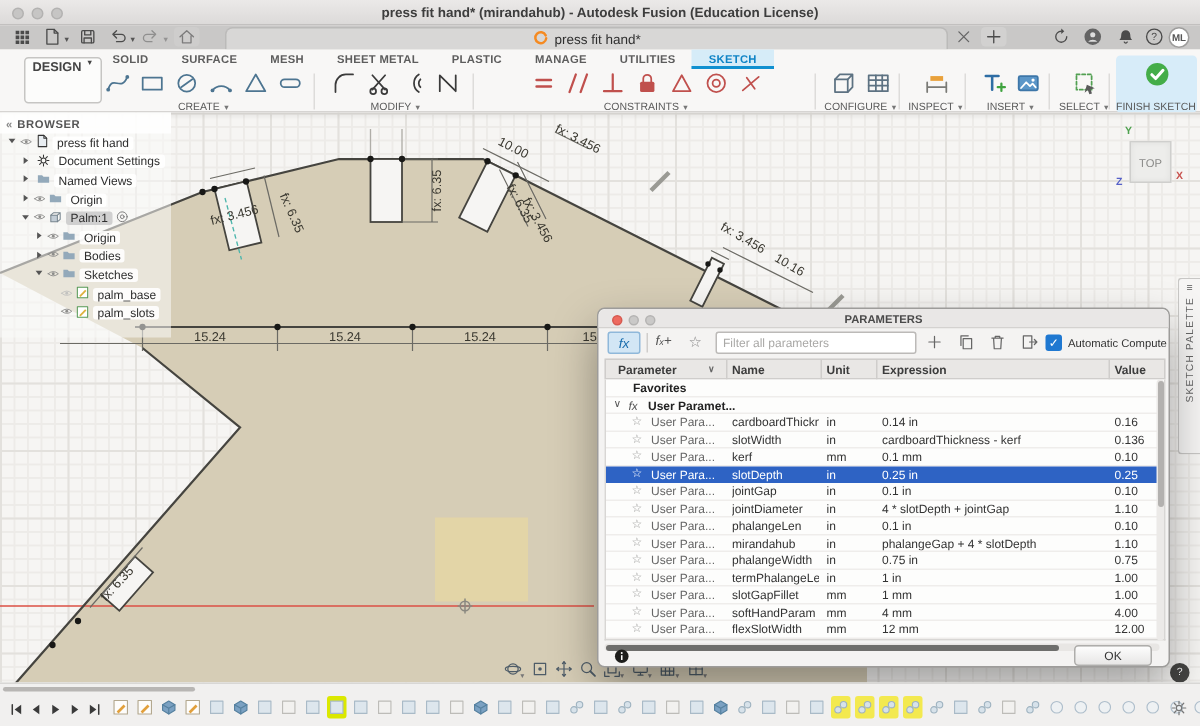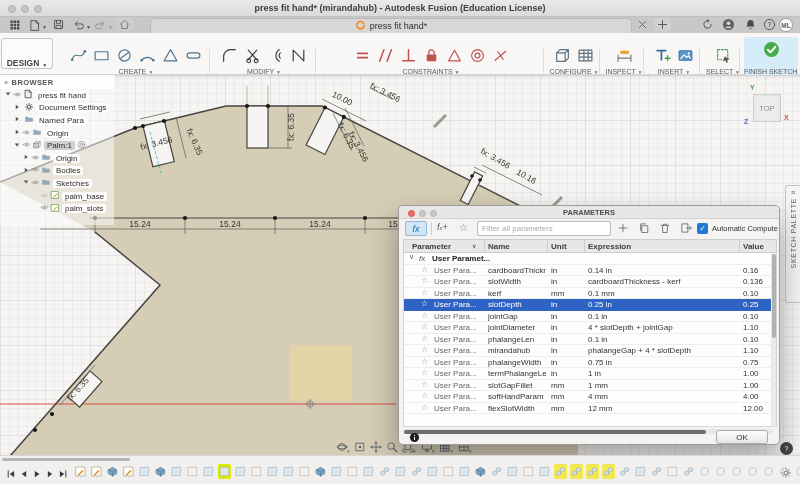--- a/index.html
+++ b/index.html
@@ -11,21 +11,21 @@
 #tb-title{position:absolute;left:0;right:0;top:0;height:17px;line-height:17px;text-align:center;font-size:9px;font-weight:bold;color:#3d3d3d}
 
 #tabbar{position:absolute;top:17px;left:0;right:0;height:16px;background:#c9c8c7}
 .tbi{position:absolute;top:1px;color:#4b4b4b;display:flex;align-items:center}
 .tbi .caret{font-size:5px;color:#555;margin-left:1px}
 .tile{background:#d2d1d0;border-radius:3px;padding:0 2px}
 #doctab{position:absolute;left:150px;width:482px;top:1px;height:15px;background:#d8d7d6;border:1px solid #bbbab9;border-bottom:none;border-radius:5px 5px 0 0;display:flex;align-items:center;justify-content:center;gap:4px;font-size:9px;color:#2f2f2f}
 #avatar{position:absolute;top:1px;left:779px;width:14px;height:14px;border-radius:50%;background:#fff;border:1px solid #9e9d9c;font-size:6.5px;font-weight:bold;color:#555;display:flex;align-items:center;justify-content:center}
 
 #ribbon{position:absolute;top:33px;left:0;right:0;height:42px;background:#f8f7f6;border-bottom:1px solid #d6d4d2}
-#design-btn{position:absolute;left:1px;top:5px;width:52px;height:31px;border:1px solid #c6c5c3;border-radius:3px;background:#fcfcfb;font-size:8.5px;font-weight:bold;color:#444;display:flex;align-items:flex-end;justify-content:center;gap:3px}
+#design-btn{position:absolute;left:16px;top:5px;width:52px;height:31px;border:1px solid #c6c5c3;border-radius:3px;background:#fcfcfb;font-size:8.5px;font-weight:bold;color:#444;display:flex;align-items:flex-start;justify-content:center;gap:3px}
 #design-btn .caret{font-size:5px}
 #ribbon-tabs{position:absolute;left:64px;top:0;height:13px;display:flex}
 .rtab{padding:0 11px;font-size:7.5px;font-weight:bold;color:#5d5d5d;line-height:13px;letter-spacing:.2px}
 .rtab.active{background:#d6ecf8;color:#0f84c6;border-bottom:2px solid #1090d0}
 .rgroup{position:absolute;top:13px;height:29px}
 .rgroup .icons{position:absolute;top:1px;left:0;right:0;display:flex;justify-content:center;align-items:center;gap:6px}
 .rgroup .glabel{position:absolute;bottom:0;left:0;right:0;text-align:center;font-size:7px;color:#5a5a5a;white-space:nowrap}
 .rgroup .glabel .caret{font-size:5px;color:#777}
 .rgroup.finish{background:#d7ecf9;border-radius:3px;top:4px;height:38px}
 .rgroup.finish .icons{top:4px}
@@ -198,20 +198,30 @@
         </svg>
       </span>
     <div id="avatar">ML</div>
   </div>
 
   <div id="ribbon">
     <div id="design-btn">
       <span>DESIGN</span>
         <span class="caret">▼</span>
     </div>
+    <div id="ribbon-tabs">
+        <div class="rtab">SOLID</div>
+        <div class="rtab">SURFACE</div>
+        <div class="rtab">MESH</div>
+        <div class="rtab">SHEET METAL</div>
+        <div class="rtab">PLASTIC</div>
+        <div class="rtab">MANAGE</div>
+        <div class="rtab">UTILITIES</div>
+        <div class="rtab active">SKETCH</div>
+      </div>
     <div id="ribbon-groups">
         <div class="rgroup" style="left: 62px; width: 148px; color: rgb(77, 117, 145);">
           <div class="icons">
             <span><svg width="17" height="17" viewBox="0 0 16 16" fill="none" stroke="currentColor" stroke-width="1.1" stroke-linecap="round" stroke-linejoin="round">
                 <path d="M2 12C5 2 10 14 14 4"></path>
                 <circle cx="2" cy="12" r="1.2" fill="currentColor" stroke="none"></circle>
                 <circle cx="14" cy="4" r="1.2" fill="currentColor" stroke="none"></circle>
               </svg></span>
             <span><svg width="17" height="17" viewBox="0 0 16 16" fill="none" stroke="currentColor" stroke-width="1.1" stroke-linecap="round" stroke-linejoin="round">
                 <rect x="2" y="4.5" width="12" height="7.5"></rect>
@@ -479,21 +489,21 @@
         </div>
         <div class="brow">
           <span class="sp" style="width:13px"></span>
           <span style="color:#555"><svg width="8" height="8" viewBox="0 0 16 16" fill="none" stroke="currentColor" stroke-width="1.1" stroke-linecap="round" stroke-linejoin="round">
               <path d="M5.5 3.5L11.5 8l-6 4.5z" fill="currentColor" stroke="none"></path>
             </svg></span>
           <span class="sp" style="width:3px"></span>
           <span style="margin-right:2px"><svg width="10" height="10" viewBox="0 0 16 16" fill="none" stroke="currentColor" stroke-width="1.1" stroke-linecap="round" stroke-linejoin="round">
               <path d="M2 4.5h4.5L8 6h6v6.5H2z" fill="#93a9ba" stroke="none"></path>
             </svg></span>
-          <span class="lbl">Named Para</span>
+          <span class="lbl">Named Views</span>
         </div>
         <div class="brow">
           <span class="sp" style="width:13px"></span>
           <span style="color:#555"><svg width="8" height="8" viewBox="0 0 16 16" fill="none" stroke="currentColor" stroke-width="1.1" stroke-linecap="round" stroke-linejoin="round">
               <path d="M5.5 3.5L11.5 8l-6 4.5z" fill="currentColor" stroke="none"></path>
             </svg></span>
           <span style="color:#8d8d8b;margin:0 1px"><svg width="9" height="9" viewBox="0 0 16 16" fill="none" stroke="currentColor" stroke-width="1.1" stroke-linecap="round" stroke-linejoin="round">
               <path d="M2 8q6-5.2 12 0Q8 13.2 2 8z"></path>
               <circle cx="8" cy="8" r="1.7" fill="currentColor" stroke="none"></circle>
             </svg></span>
@@ -668,20 +678,23 @@
         <span style="left: 147px;">Unit</span>
         <span style="left: 184px;">Expression</span>
         <span style="left: 339px;">Value</span>
         <span style="left: 68px; font-size: 6px; color: rgb(102, 102, 102);">∨</span>
         <div class="colline" style="left: 80px;"></div>
         <div class="colline" style="left: 143px;"></div>
         <div class="colline" style="left: 180px;"></div>
         <div class="colline" style="left: 335px;"></div>
       </div>
     <div id="p-table">
+        <div class="prow head1">
+          <span class="c0">Favorites</span>
+        </div>
         <div class="prow head2">
           <span class="caret">∨</span>
           <span class="fx">fx</span>
           <span class="c0">User Paramet...</span>
         </div>
         <div class="prow ">
           <span class="star">☆</span>
           <span class="c0">User Para...</span>
           <span class="c1">cardboardThickne...</span>
           <span class="c2">in</span>

